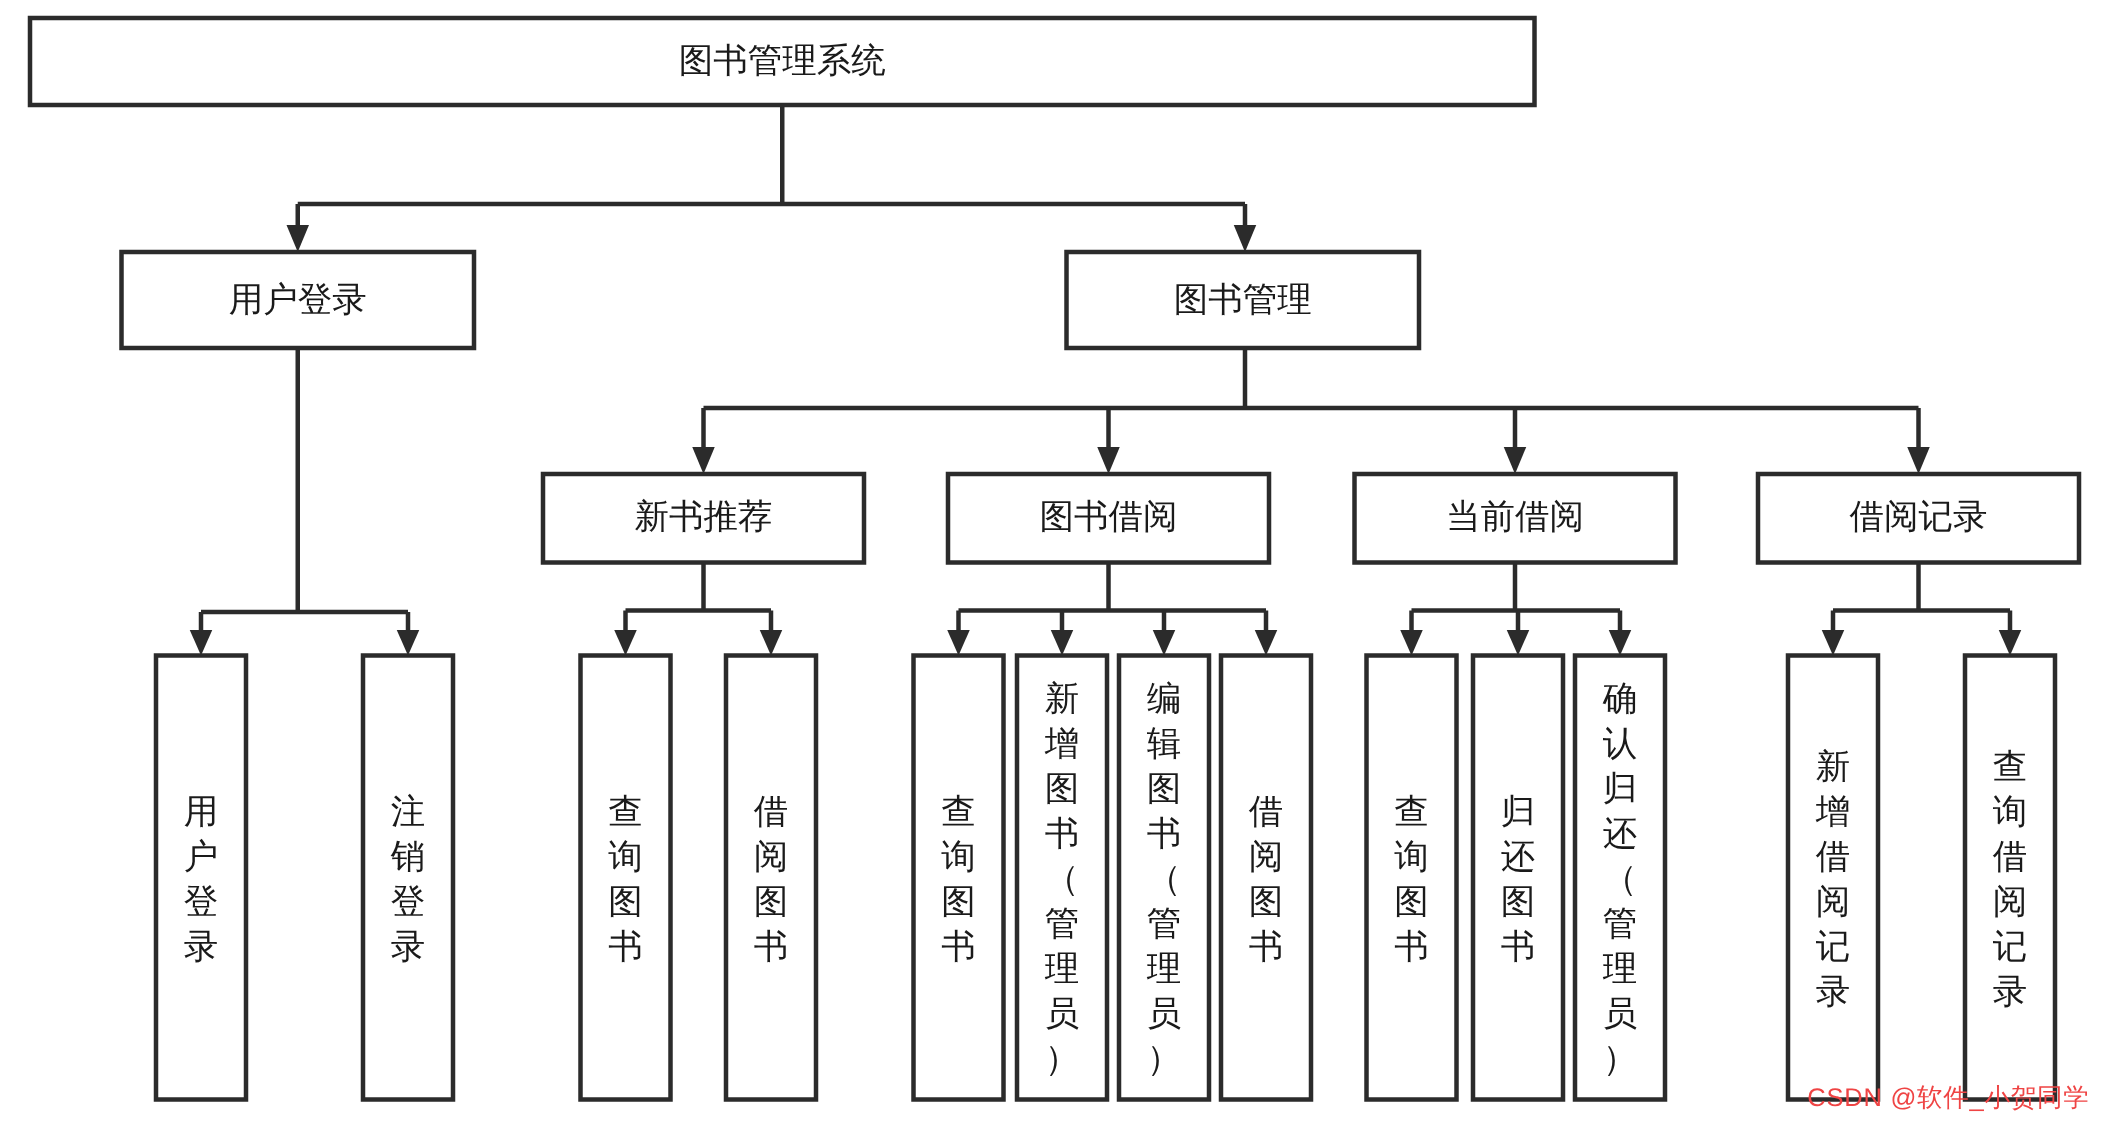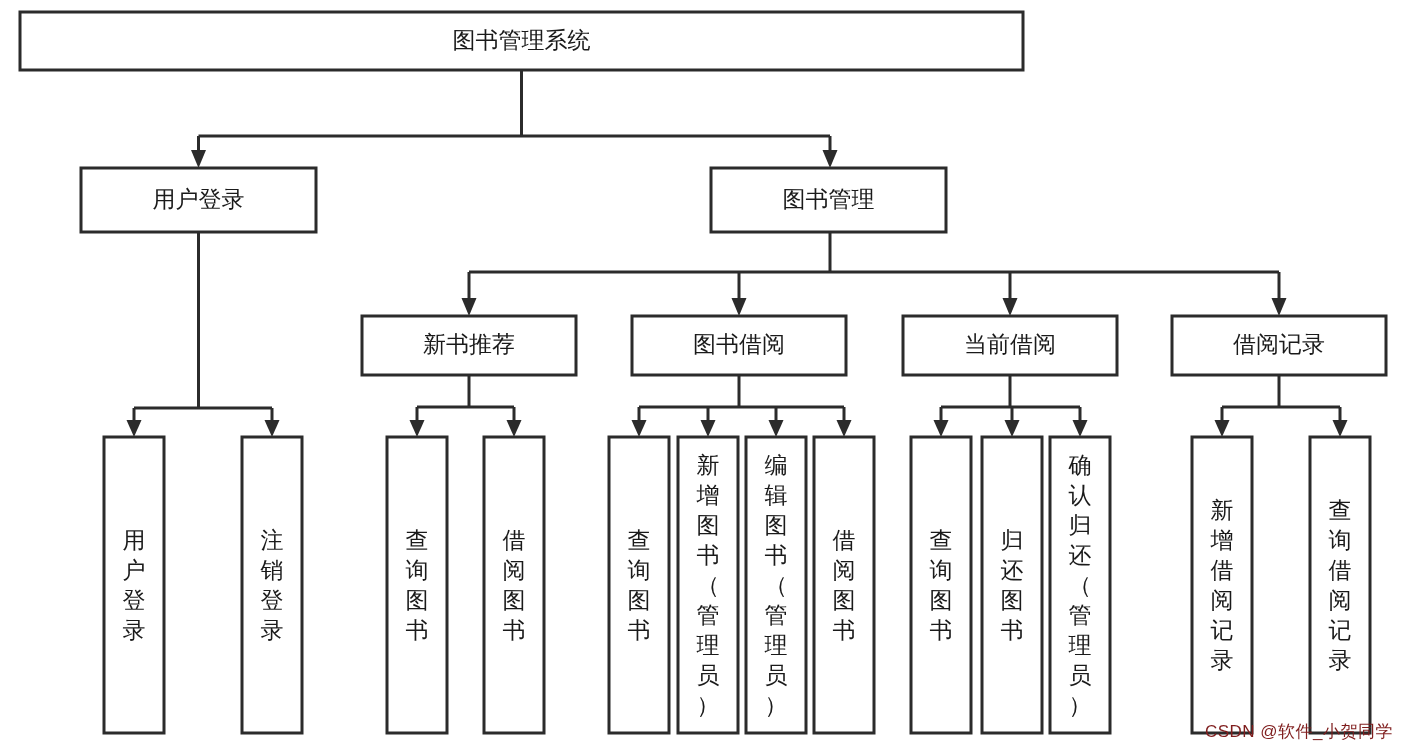--- a/index.html
+++ b/index.html
@@ -46,21 +46,21 @@
     font-size: 23px;
     fill: #1a1a1a;
     text-anchor: middle;
   }
   .watermark {
     position: absolute;
     right: 12px;
     bottom: 4px;
     font-family: "Liberation Sans", "DejaVu Sans", sans-serif;
     font-size: 17px;
-    color: #7f1d1d;
+    color: #ef4444;
     white-space: nowrap;
     letter-spacing: 0.5px;
   }
 </style>
 </head>
 <body>
 
 <svg id="diagram" viewBox="0 0 1405 747" xmlns="http://www.w3.org/2000/svg">
 
   <defs>

